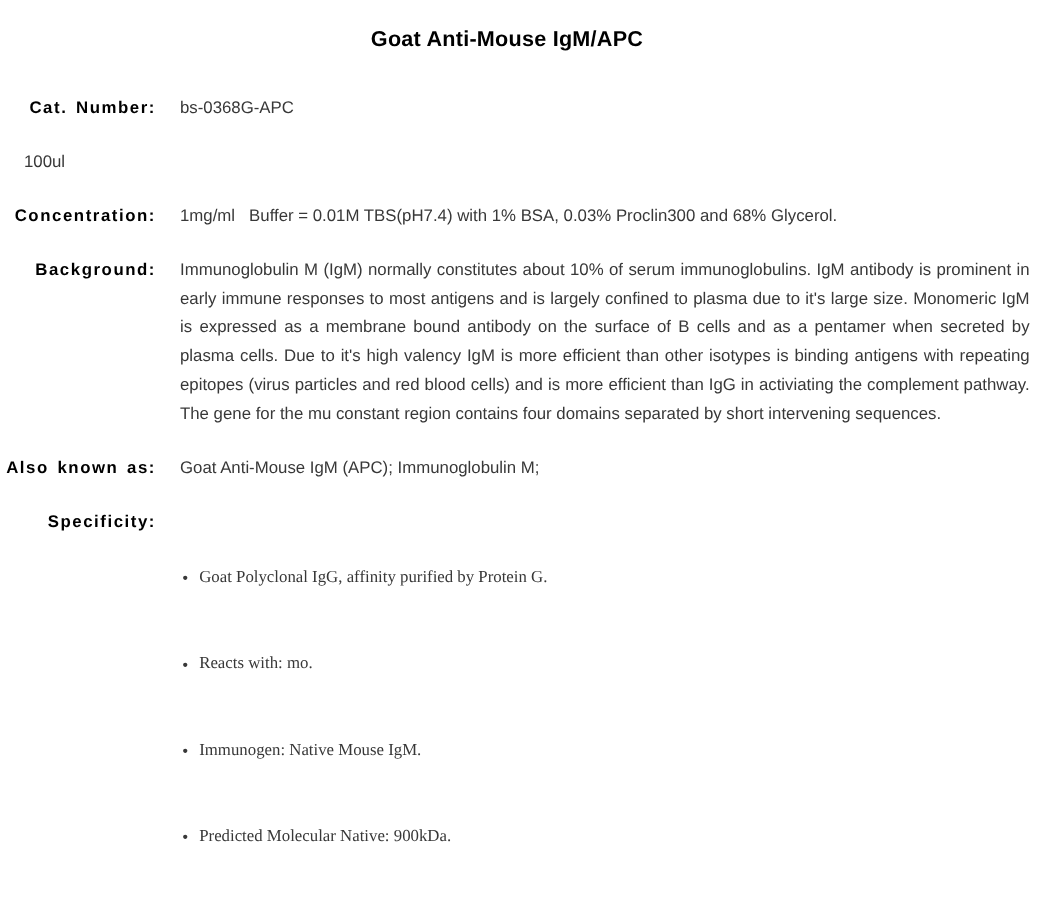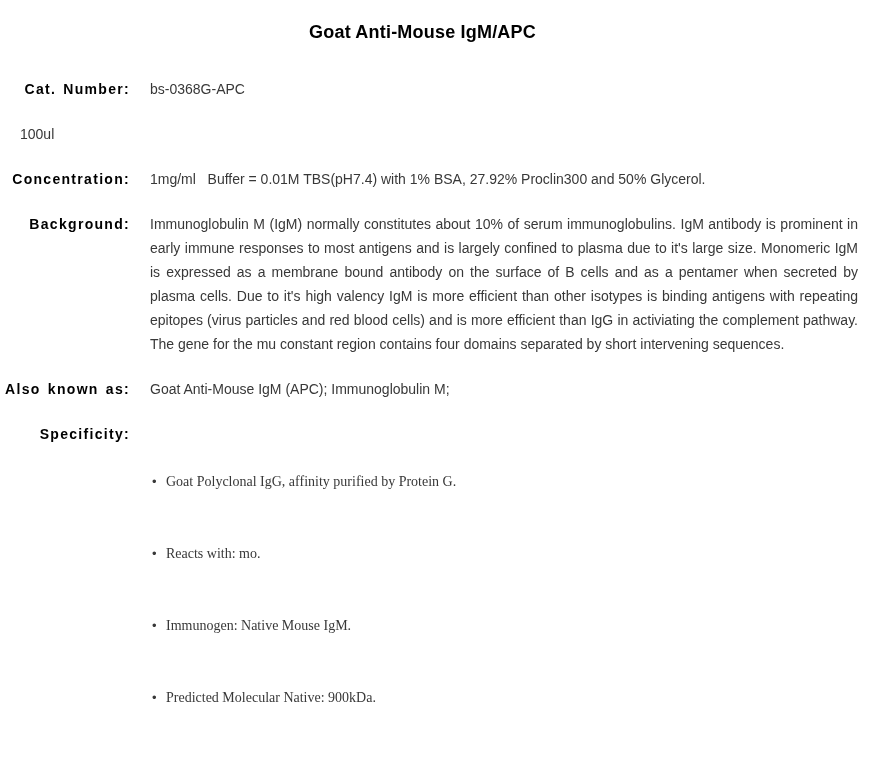--- a/index.html
+++ b/index.html
@@ -86,21 +86,21 @@
       <div class="label">Cat. Number:</div>
       <div class="value">bs-0368G-APC</div>
     </div>
 
     <div class="row">
       <div class="value">100ul</div>
     </div>
 
     <div class="row">
       <div class="label">Concentration:</div>
-      <div class="value">1mg/ml   Buffer = 0.01M TBS(pH7.4) with 1% BSA, 27.92% Proclin300 and 50% Glycerol.</div>
+      <div class="value">1mg/ml   Buffer = 0.01M TBS(pH7.4) with 1% BSA, 0.03% Proclin300 and 68% Glycerol.</div>
     </div>
 
     <div class="row">
       <div class="label">Background:</div>
       <div class="value justify">Immunoglobulin M (IgM) normally constitutes about 10% of serum immunoglobulins. IgM antibody is prominent in early immune responses to most antigens and is largely confined to plasma due to it's large size. Monomeric IgM is expressed as a membrane bound antibody on the surface of B cells and as a pentamer when secreted by plasma cells. Due to it's high valency IgM is more efficient than other isotypes is binding antigens with repeating epitopes (virus particles and red blood cells) and is more efficient than IgG in activiating the complement pathway. The gene for the mu constant region contains four domains separated by short intervening sequences.</div>
     </div>
 
     <div class="row">
       <div class="label">Also known as:</div>
       <div class="value">Goat Anti-Mouse IgM (APC); Immunoglobulin M;</div>

